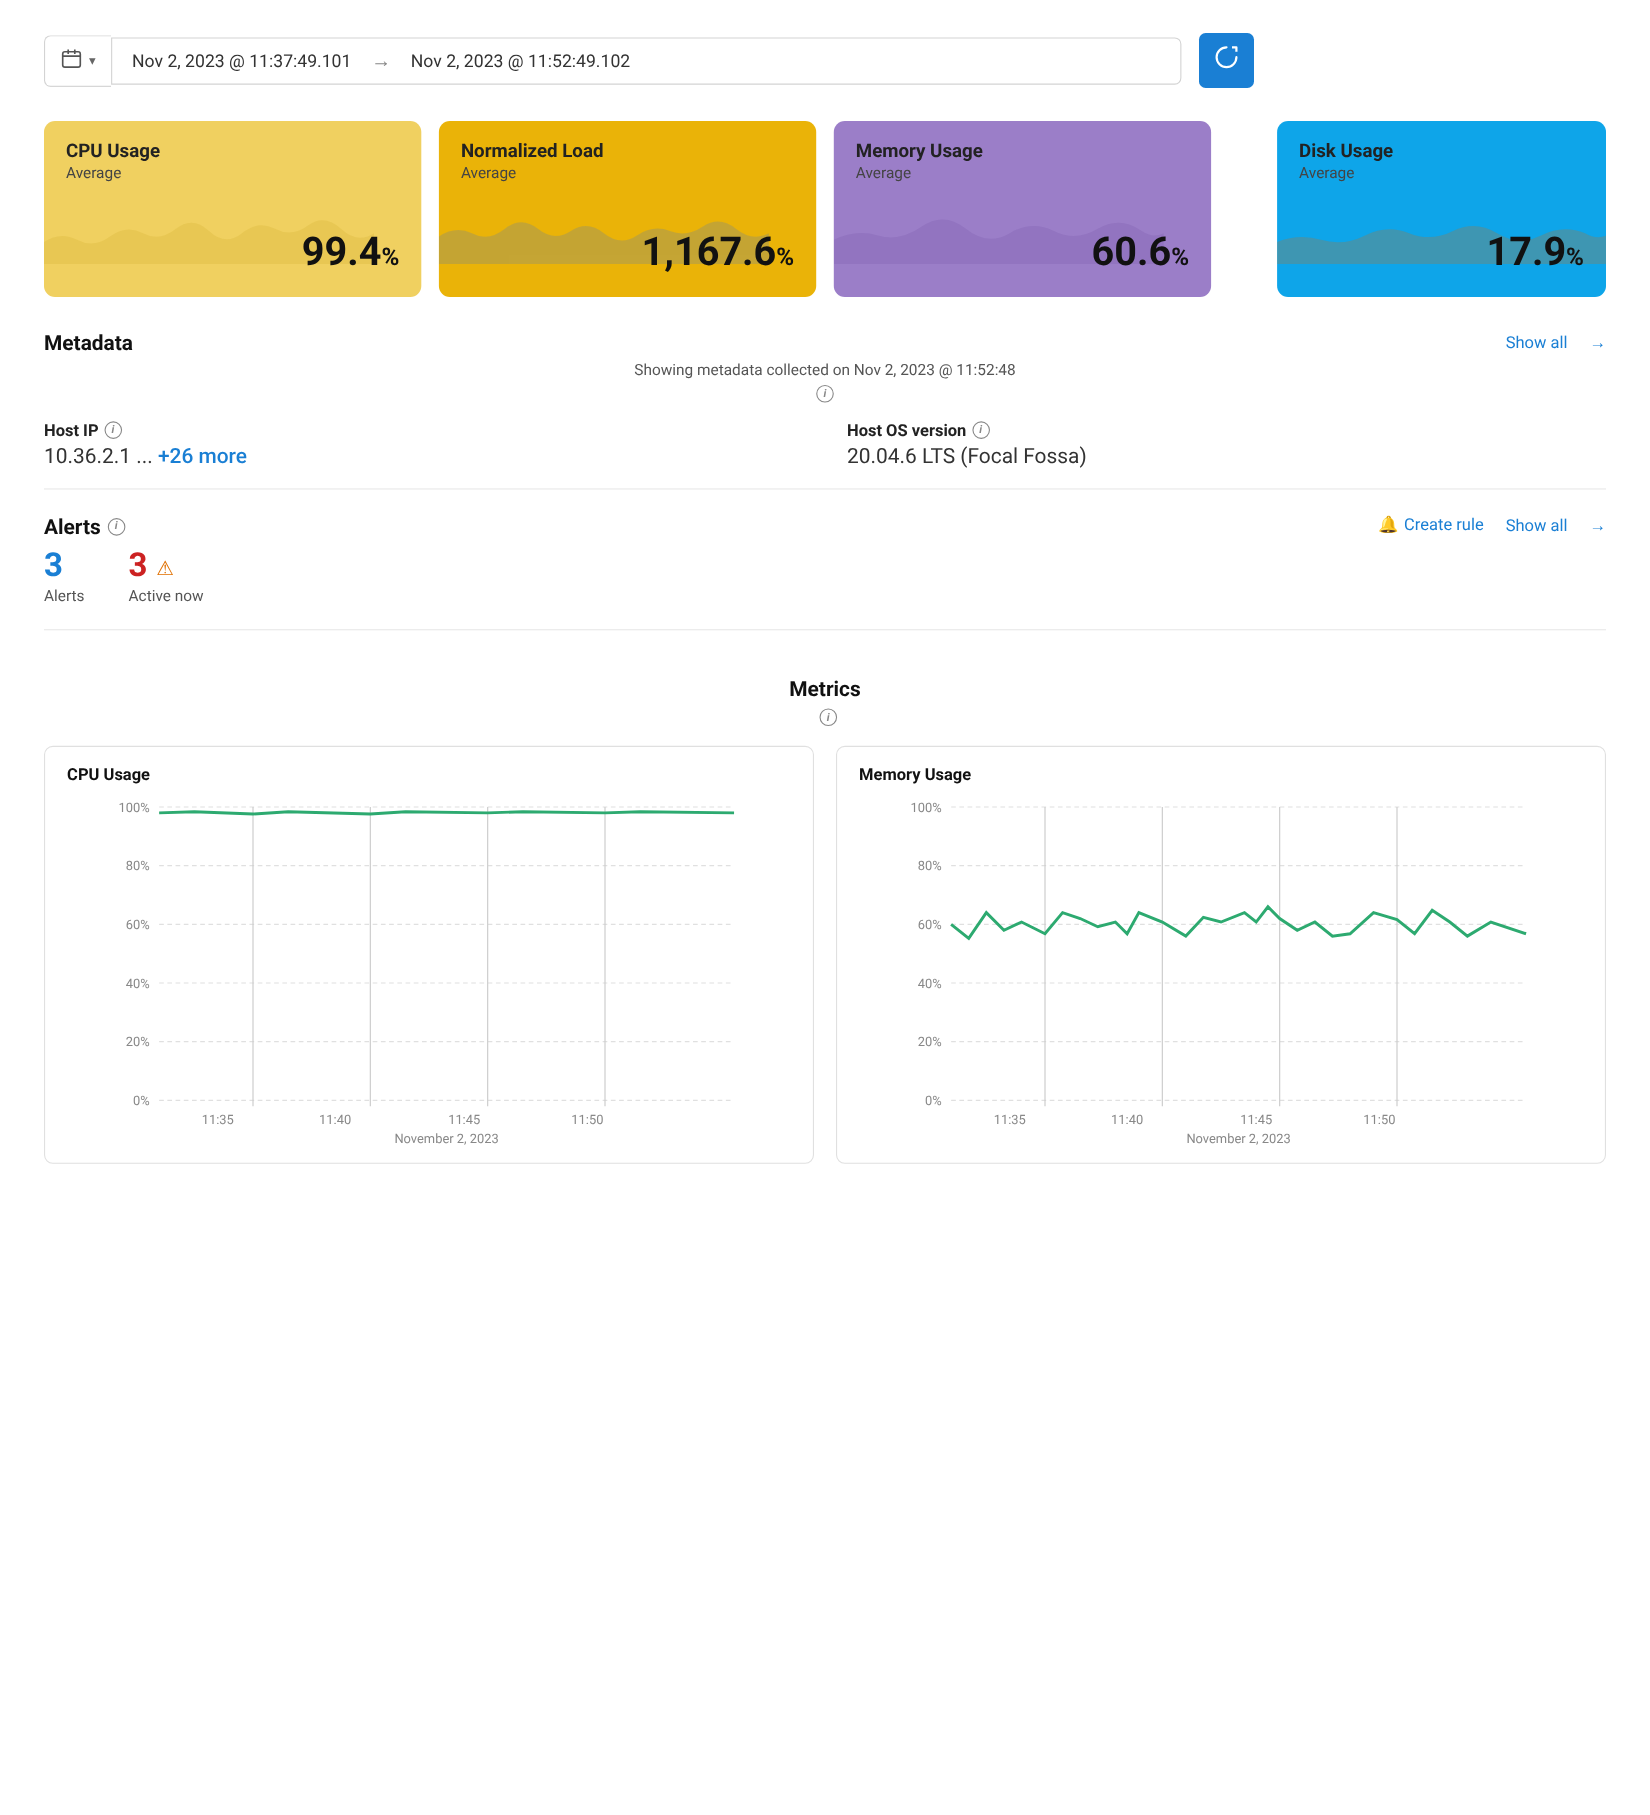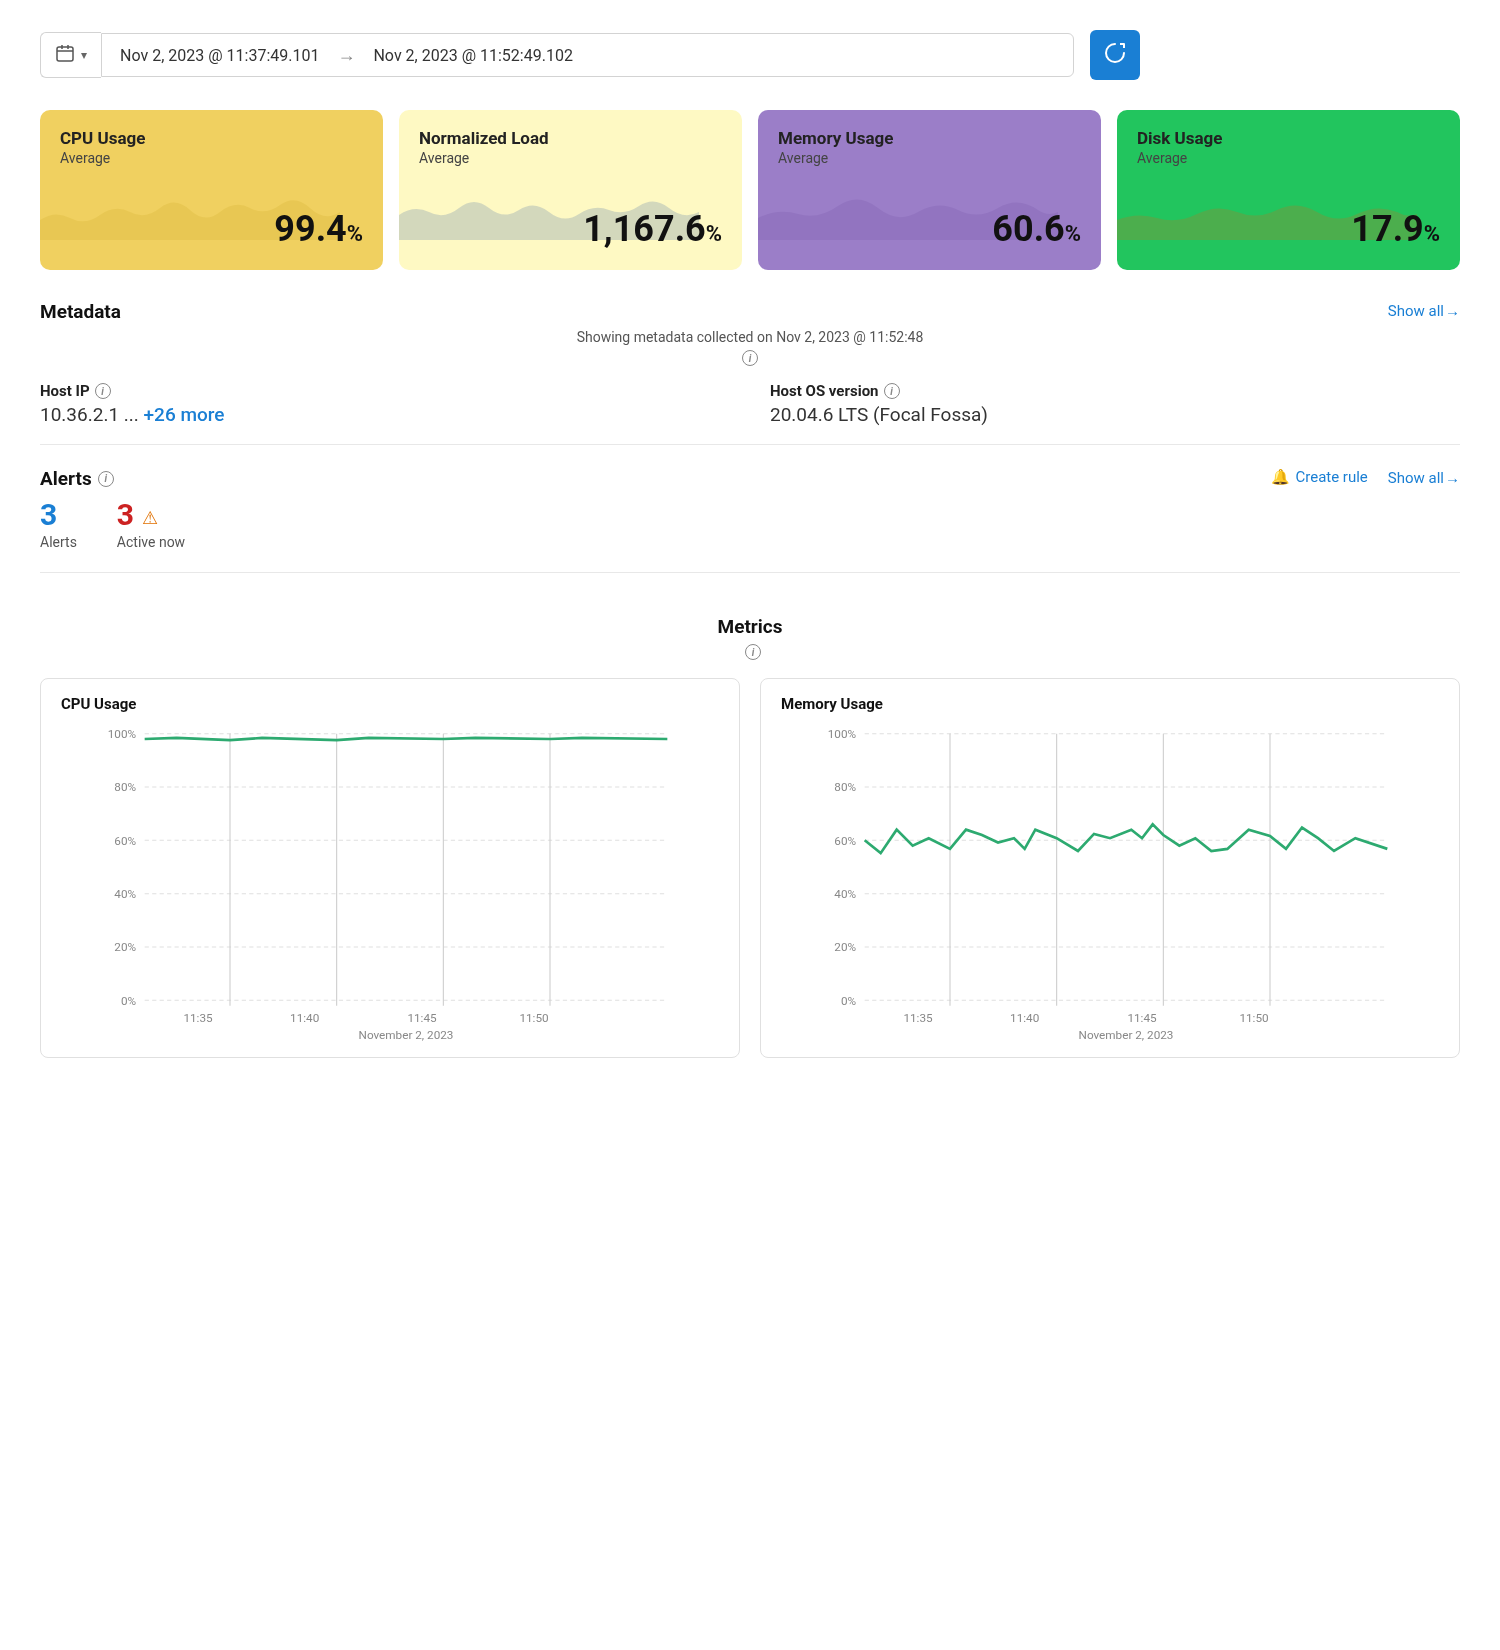--- a/index.html
+++ b/index.html
@@ -62,23 +62,23 @@
       border-radius: 10px;
       padding: 18px 20px 20px;
       min-height: 160px;
       display: flex;
       flex-direction: column;
       justify-content: space-between;
       position: relative;
       overflow: hidden;
     }
     .metric-card.cpu { background: #f0d060; }
-    .metric-card.norm { background: #fef9c3; justify-content: space-between; }
+    .metric-card.norm { background: #eab308; justify-content: space-between; }
     .metric-card.mem { background: #9b7ec8; }
-    .metric-card.disk { background: #22c55e; }
+    .metric-card.disk { background: #0ea5e9; margin-left: 44px; }
     .metric-card-title {
       font-weight: 700;
       font-size: 17px;
       color: #222;
     }
     .metric-card-subtitle {
       font-size: 14px;
       color: #444;
       margin-top: 2px;
     }
@@ -116,21 +116,21 @@
       display: flex;
       align-items: center;
       gap: 6px;
     }
     .show-all-link {
       color: #1a7fd4;
       font-size: 15px;
       text-decoration: none;
       display: flex;
       align-items: flex-start;
-      gap: 1px;
+      gap: 20px;
       cursor: pointer;
       white-space: nowrap;
       margin-top: 2px;
     }
 
     
     .metadata-section {
       margin-bottom: 22px;
     }
     .metadata-collected {

